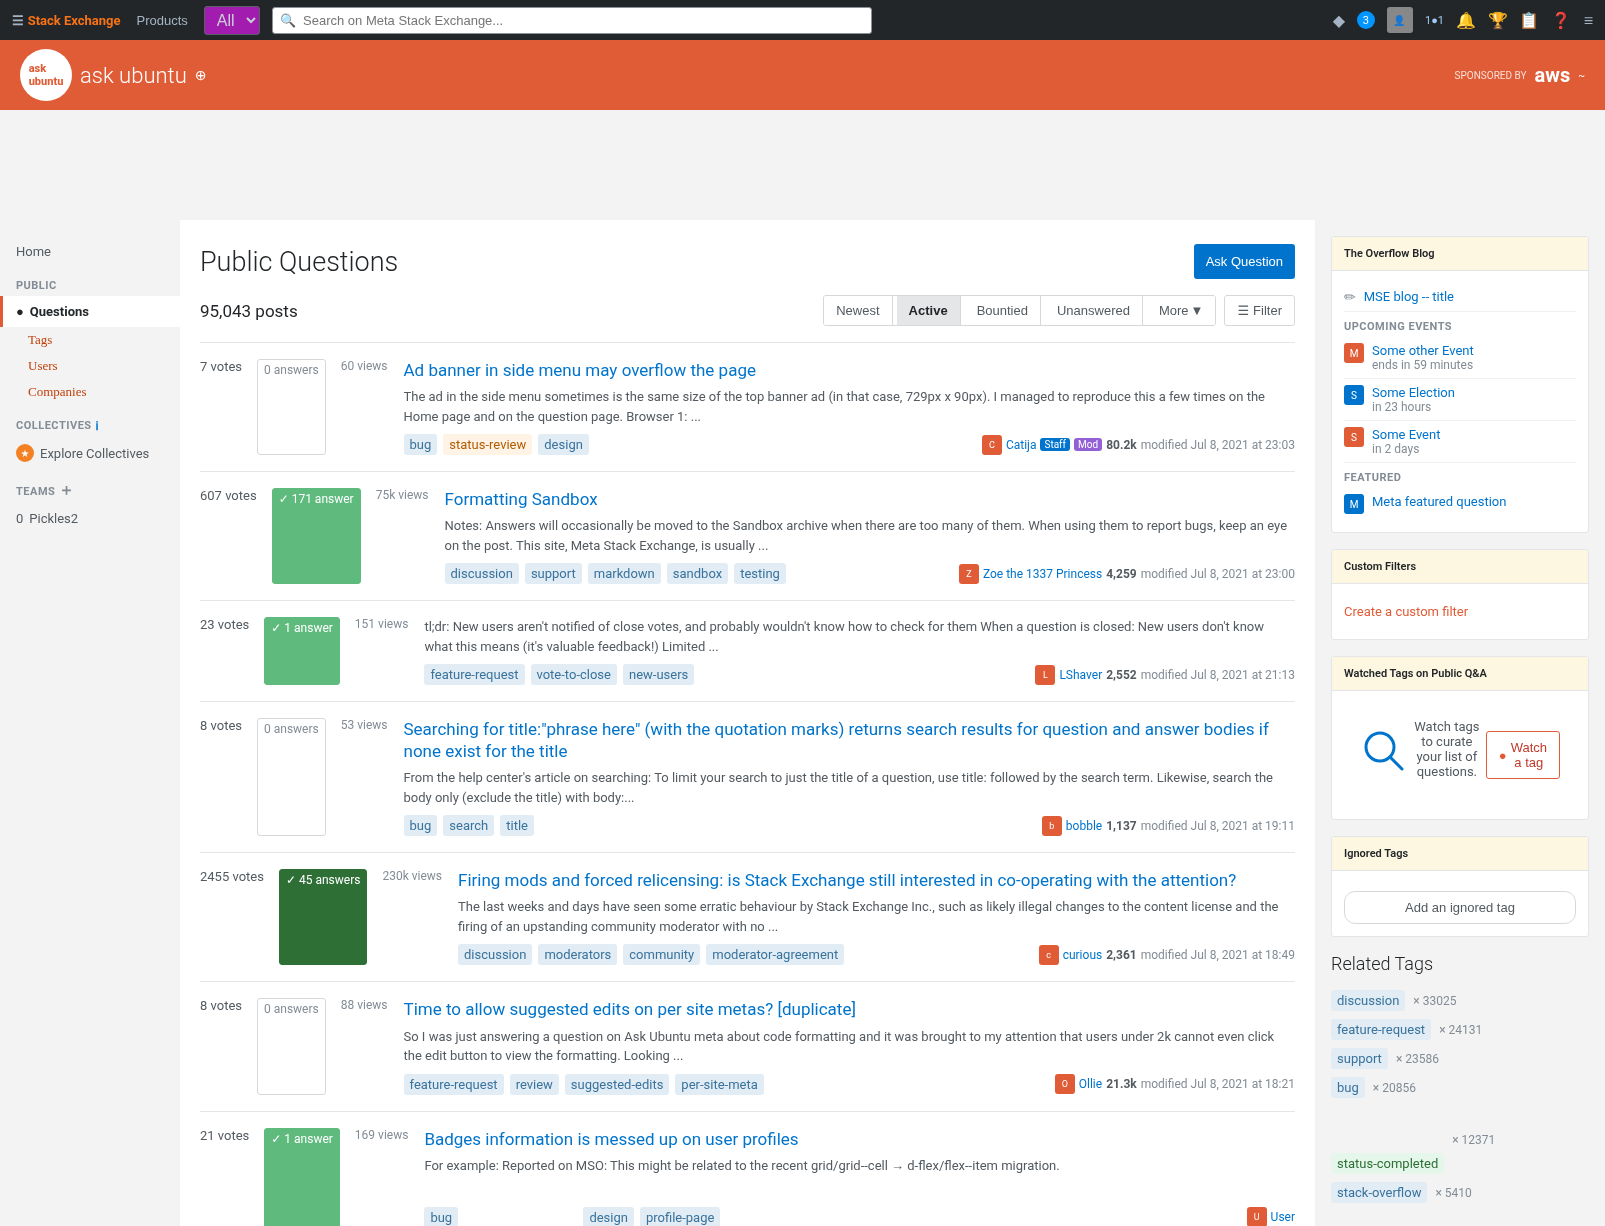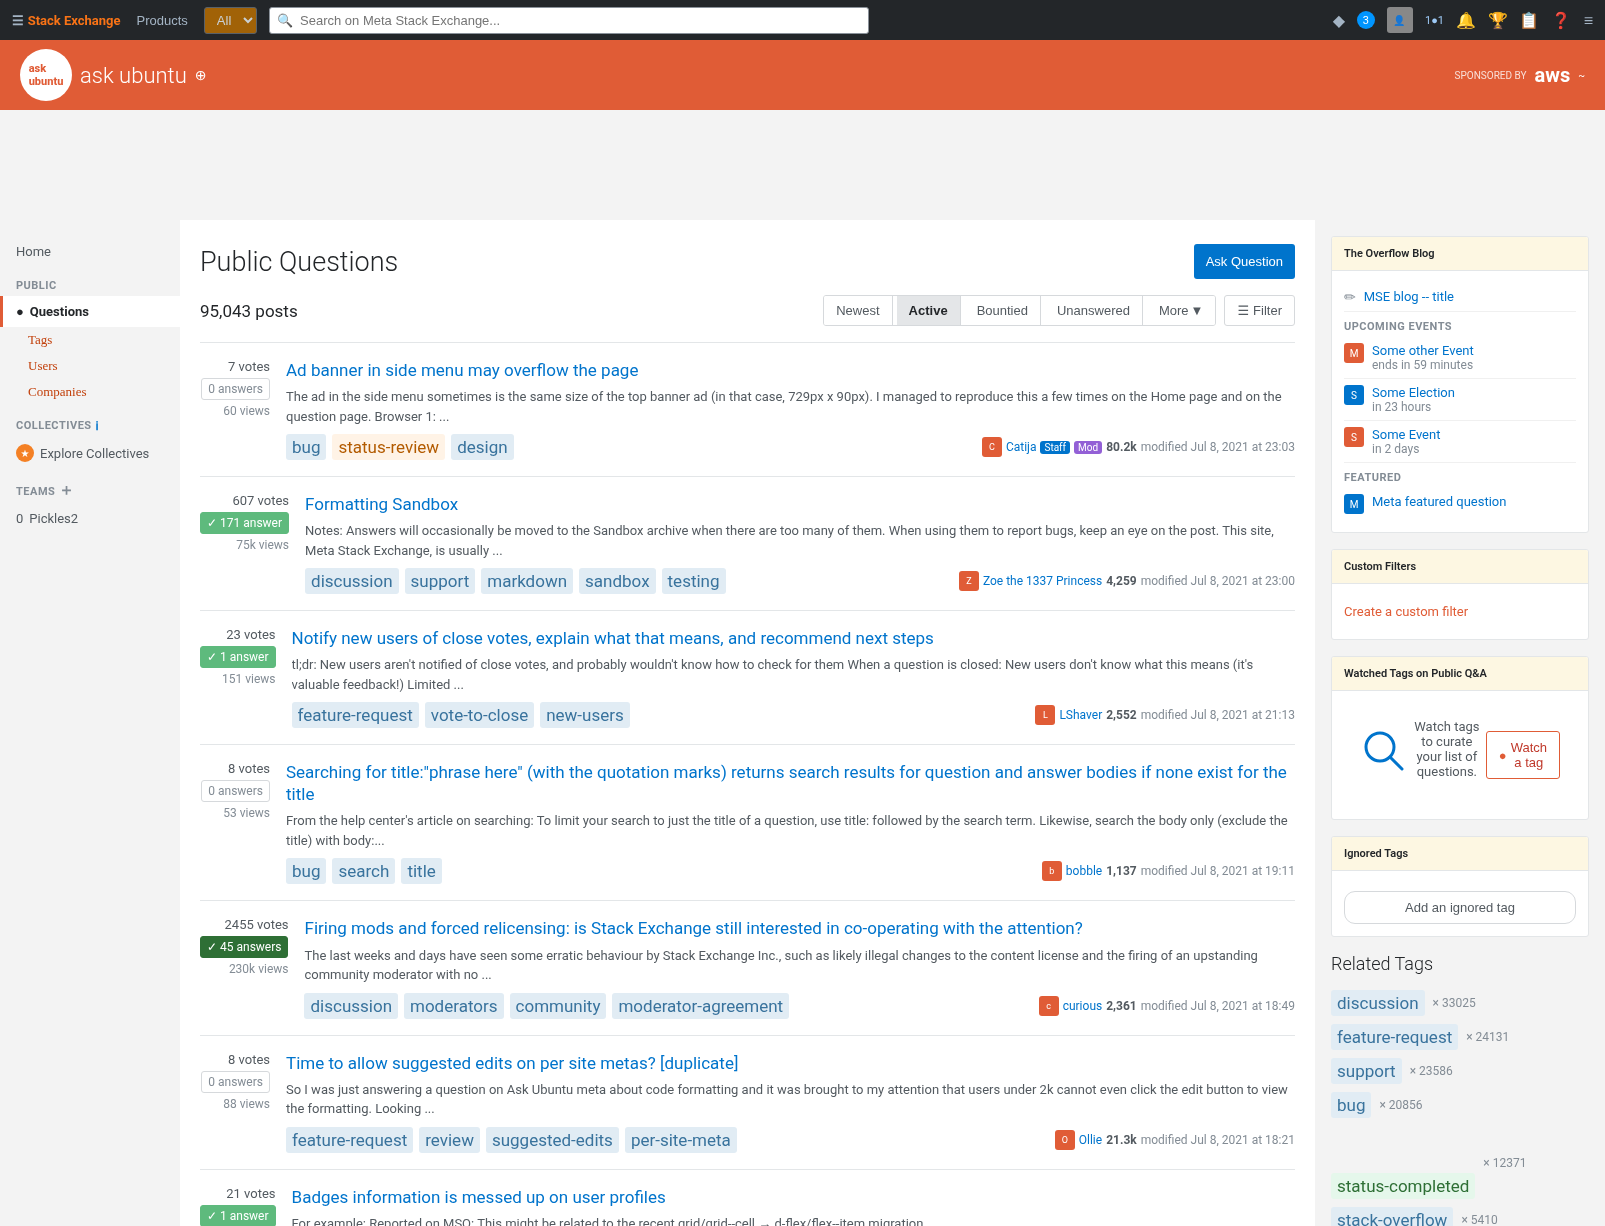--- a/index.html
+++ b/index.html
@@ -51,26 +51,26 @@
     }
     .search-icon-nav { color: #838c95; margin-right: 6px; }
     .search-bar input {
       border: none;
       outline: none;
       font-size: 13px;
       width: 100%;
       padding: 5px 0;
     }
     .all-select {
-      background: #a16207;
+      background: #a21caf;
       color: #c9d0d5;
       border: 1px solid #5a6169;
       border-radius: 3px;
       padding: 4px 8px;
-      font-size: 13px;
+      font-size: 16px;
       margin-right: 4px;
     }
     .nav-icons {
       margin-left: auto;
       display: flex;
       align-items: center;
       gap: 12px;
       color: #a4b4c4;
     }
     .nav-icon { font-size: 16px; cursor: pointer; }
@@ -263,24 +263,23 @@
 
     
     .question-item {
       display: flex;
       gap: 16px;
       padding: 16px 0;
       border-top: 1px solid #e3e6e8;
     }
     .question-stats {
       display: flex;
-      flex-direction: column;
-      align-items: flex-end;
+      flex-direction: row;
       min-width: 70px;
-      gap: 4px;
+      gap: 15px;
       font-size: 12px;
       color: #838c95;
     }
     .stat-votes { color: #535a60; font-size: 13px; }
     .stat-answers {
       padding: 3px 6px;
       border: 1px solid #d6d9dc;
       border-radius: 3px;
       font-size: 12px;
       text-align: center;
@@ -322,21 +321,21 @@
       gap: 6px;
       flex-wrap: wrap;
     }
     .tag {
       display: inline-flex;
       align-items: center;
       padding: 3px 6px;
       background: #e1ecf4;
       color: #39739d;
       border-radius: 3px;
-      font-size: 17px;
+      font-size: 13px;
       cursor: pointer;
       text-decoration: none;
     }
     .tag.orange { background: #fff3e6; color: #b35b00; }
     .tag.green { background: #e5f7eb; color: #2e6f35; margin-top: 47px; }
     .user-info {
       display: flex;
       align-items: center;
       gap: 4px;
       margin-left: auto;
@@ -652,21 +651,20 @@
       </div>
     </div>
   </div>
         <div class="question-item">
     <div class="question-stats">
       <span class="stat-votes">23 votes</span>
       <span class="stat-answers has-answers">✓ 1 answer</span>
       <span class="stat-views">151 views</span>
     </div>
     <div class="question-body">
-      <a class="question-title">Notify new users of close votes, explain what that means, and recommend next steps</a>
       <p class="question-excerpt">tl;dr: New users aren't notified of close votes, and probably wouldn't know how to check for them When a question is closed: New users don't know what this means (it's valuable feedback!) Limited ...</p>
       <div class="question-footer">
         <a class="tag">feature-request</a>
               <a class="tag">vote-to-close</a>
               <a class="tag">new-users</a>
         <div class="user-info">
           <div class="user-avatar">L</div>
           <a class="user-link">LShaver</a>
 
           <span class="rep-score">2,552</span>

